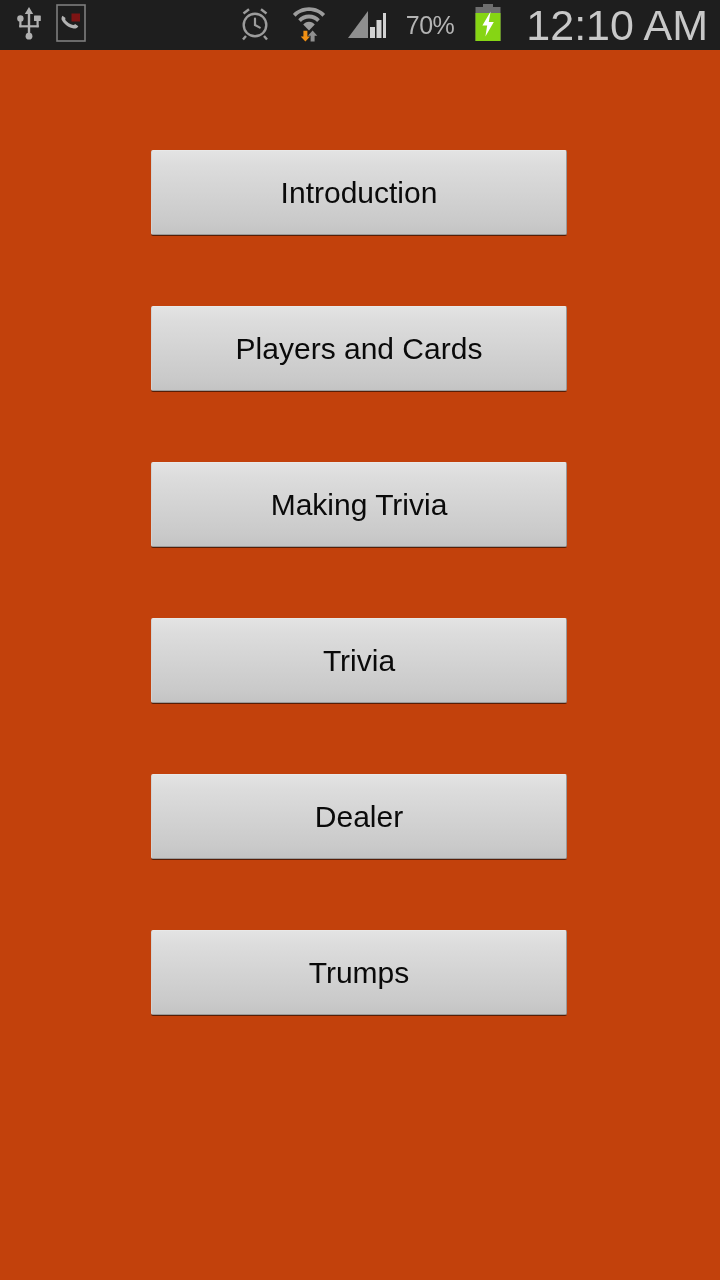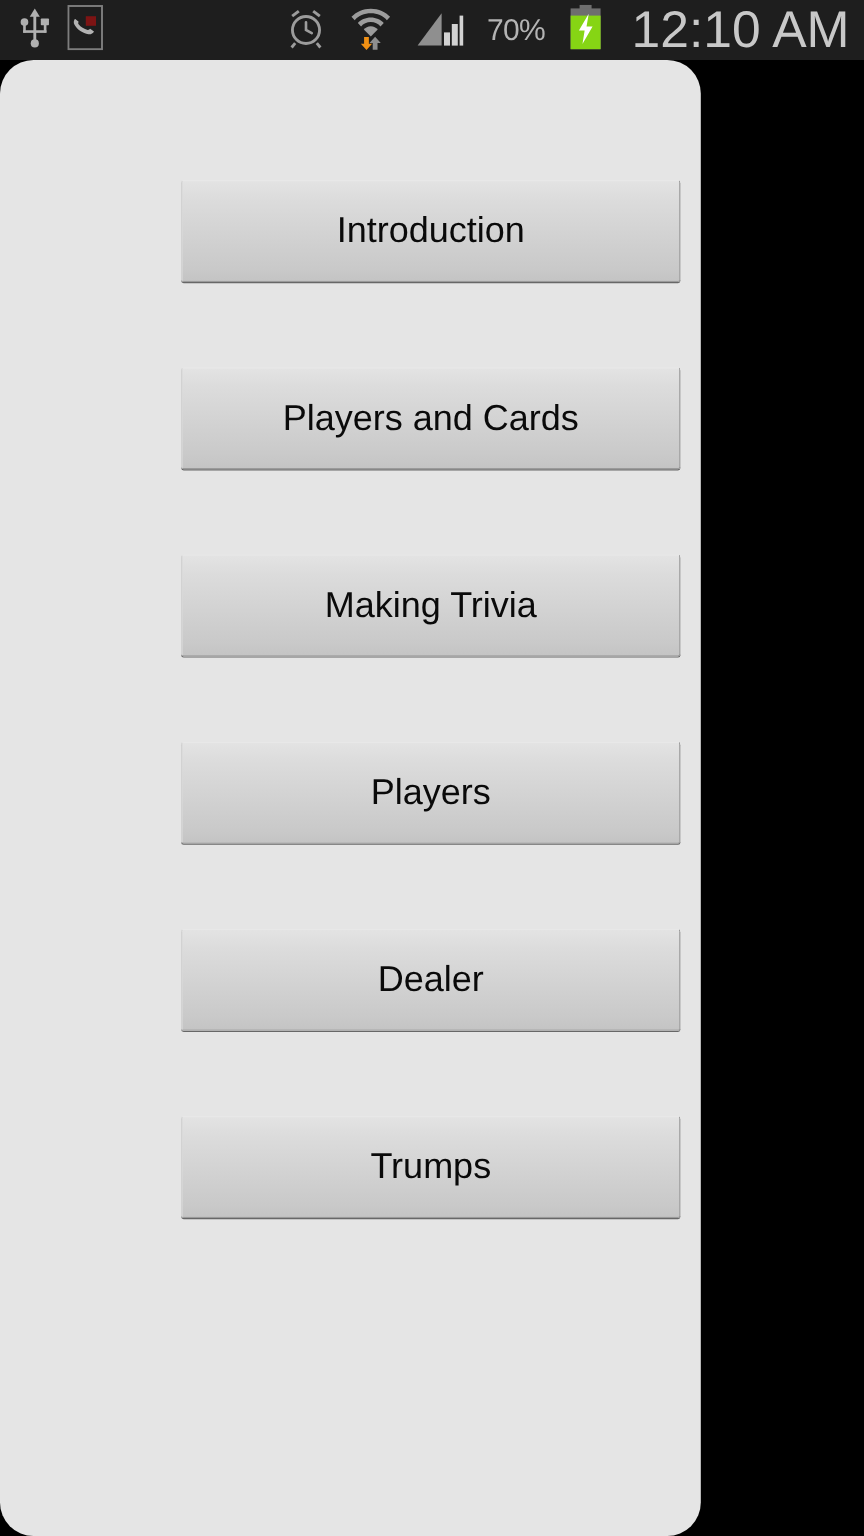--- a/index.html
+++ b/index.html
@@ -53,24 +53,23 @@
     letter-spacing: 0px;
     margin-left: 4px;
     padding-right: 2px;
     font-family: "Liberation Sans", sans-serif;
   }
 
   
   #content {
     position: absolute;
     top: 50px; left: 0;
-    width: 584px;
+    width: 720px;
     height: 1230px;
-    background: #e5e5e5;
-    border-radius: 28px;
+    background: #c2410c;
   }
   #button-list {
     position: absolute;
     top: 100px;
     left: 151px;
     width: 416px;
   }
   .menu-button {
     position: relative;
     display: block;
@@ -194,20 +193,20 @@
 
   <div id="button-list">
 
     <div class="menu-button">Introduction</div>
 
     <div class="menu-button">Players and Cards</div>
 
     <div class="menu-button">Making Trivia</div>
 
 
-    <div class="menu-button">Players</div>
+    <div class="menu-button">Trivia</div>
 
     <div class="menu-button">Dealer</div>
 
     <div class="menu-button">Trumps</div>
 
   </div>
 </div>
 
 </body></html>

